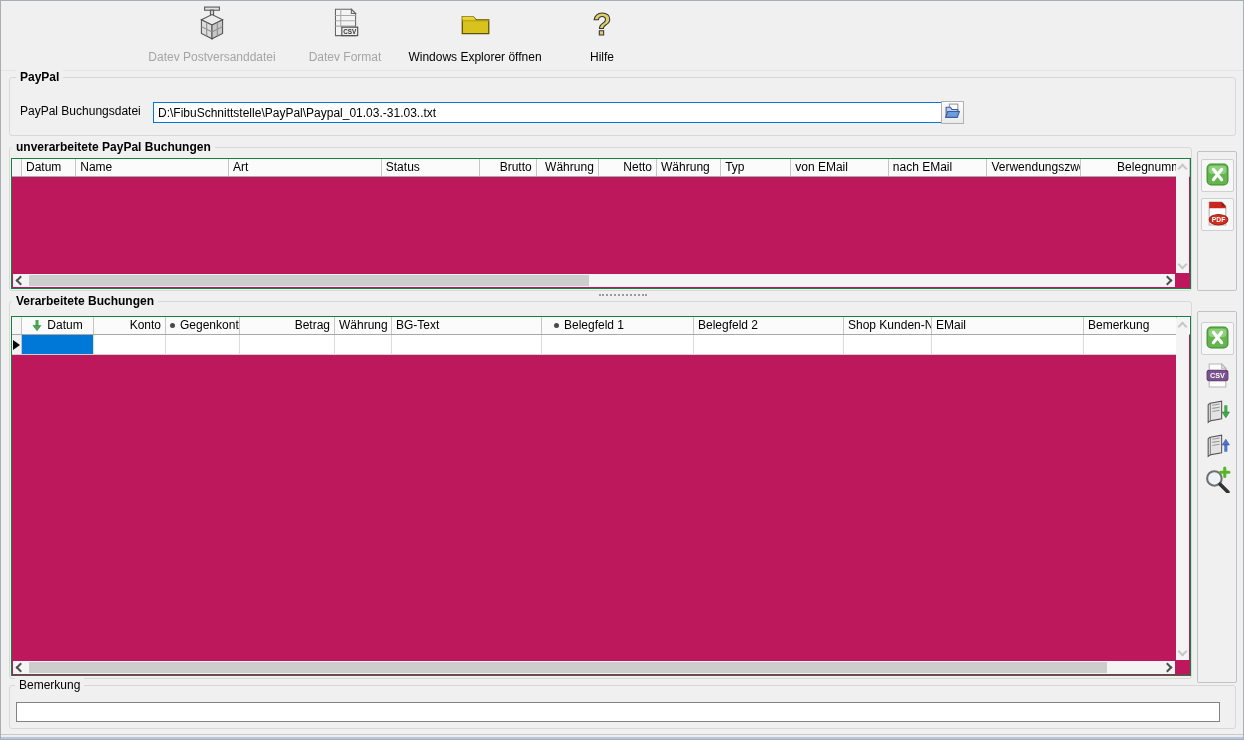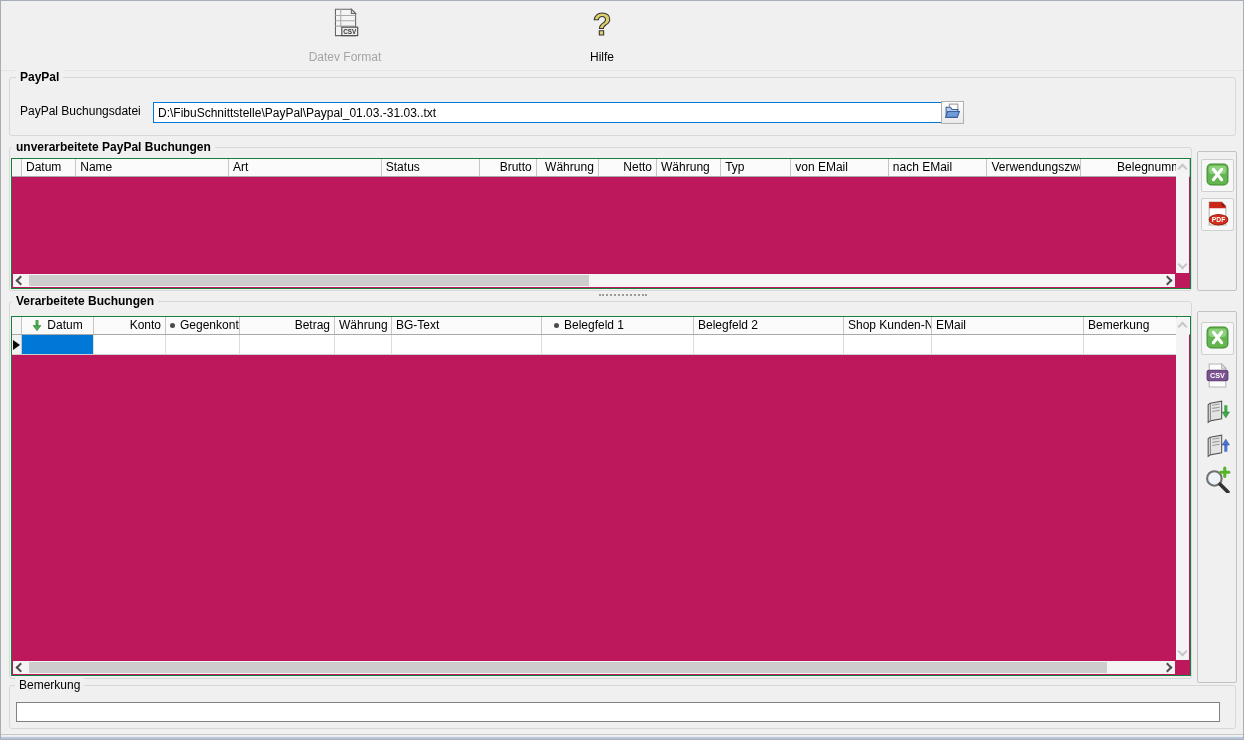--- a/index.html
+++ b/index.html
@@ -83,34 +83,57 @@
     border-top:2px dotted #9a9a9a; }
 
   svg text { font-family:"Liberation Sans", sans-serif; }
 </style>
 </head>
 <body>
 
 <div id="app">
 
 
+  <div class="tb-item disabled" style="left:150px;width:122px;">
+    <span class="tb-icon">
+      <svg width="36" height="36" viewBox="0 0 34 34">
+        <rect x="10" y="1" width="14" height="3" fill="#e2e2e2" stroke="#555"></rect>
+        <rect x="15.5" y="4" width="3" height="6" fill="#cfcfcf" stroke="#555"></rect>
+        <polygon points="7,13 17,8 27,13 17,18" fill="#ececec" stroke="#555"></polygon>
+        <polygon points="7,13 7,26 17,31 17,18" fill="#dcdcdc" stroke="#555"></polygon>
+        <polygon points="17,18 17,31 27,26 27,13" fill="#c8c8c8" stroke="#555"></polygon>
+        <path d="M7 19.5 L17 24.5 L27 19.5 M12 15.5 V28.5 M22 15.5 V28.5" fill="none" stroke="#8a8a8a"></path>
+      </svg>
+    </span>
+    <span class="lbl">Datev Postversanddatei</span>
+  </div>
 
   <div class="tb-item disabled" style="left:304px;width:80px;">
     <span class="tb-icon">
       <svg width="36" height="36" viewBox="0 0 34 34">
         <path d="M8,3 h15 l4,4 v21 H8 z" fill="#f4f4f4" stroke="#666"></path>
         <path d="M23,3 v4 h4 z" fill="#ddd" stroke="#666"></path>
         <path d="M8 9 H27 M8 14 H27 M8 19 H27 M13 3 V20" fill="none" stroke="#aaa"></path>
         <rect x="14" y="20" width="15" height="8" fill="#ededed" stroke="#444"></rect>
         <text x="21.5" y="26.5" font-size="6" font-weight="bold" fill="#333" text-anchor="middle">CSV</text>
       </svg>
     </span>
     <span class="lbl">Datev Format</span>
   </div>
 
+  <div class="tb-item" style="left:406px;width:136px;">
+    <span class="tb-icon">
+      <svg width="36" height="36" viewBox="0 0 34 34">
+        <path d="M5,10 h10 l3,3 h12 v13 H5 z" fill="#d8c21d" stroke="#5e5200" stroke-width="1.2"></path>
+        <path d="M5,14 h25" stroke="#b8a512" fill="none"></path>
+        <path d="M5,10 h10 l3,3 h-13 z" fill="#e8d33a" stroke="none"></path>
+      </svg>
+    </span>
+    <span class="lbl">Windows Explorer öffnen</span>
+  </div>
 
   <div class="tb-item" style="left:574px;width:54px;">
     <span class="tb-icon">
       <svg width="36" height="36" viewBox="0 0 34 34">
         <text x="17" y="27" font-size="29" font-weight="bold" text-anchor="middle" fill="#dbcf6a" stroke="#333" stroke-width="1">?</text>
       </svg>
     </span>
     <span class="lbl">Hilfe</span>
   </div>
 

